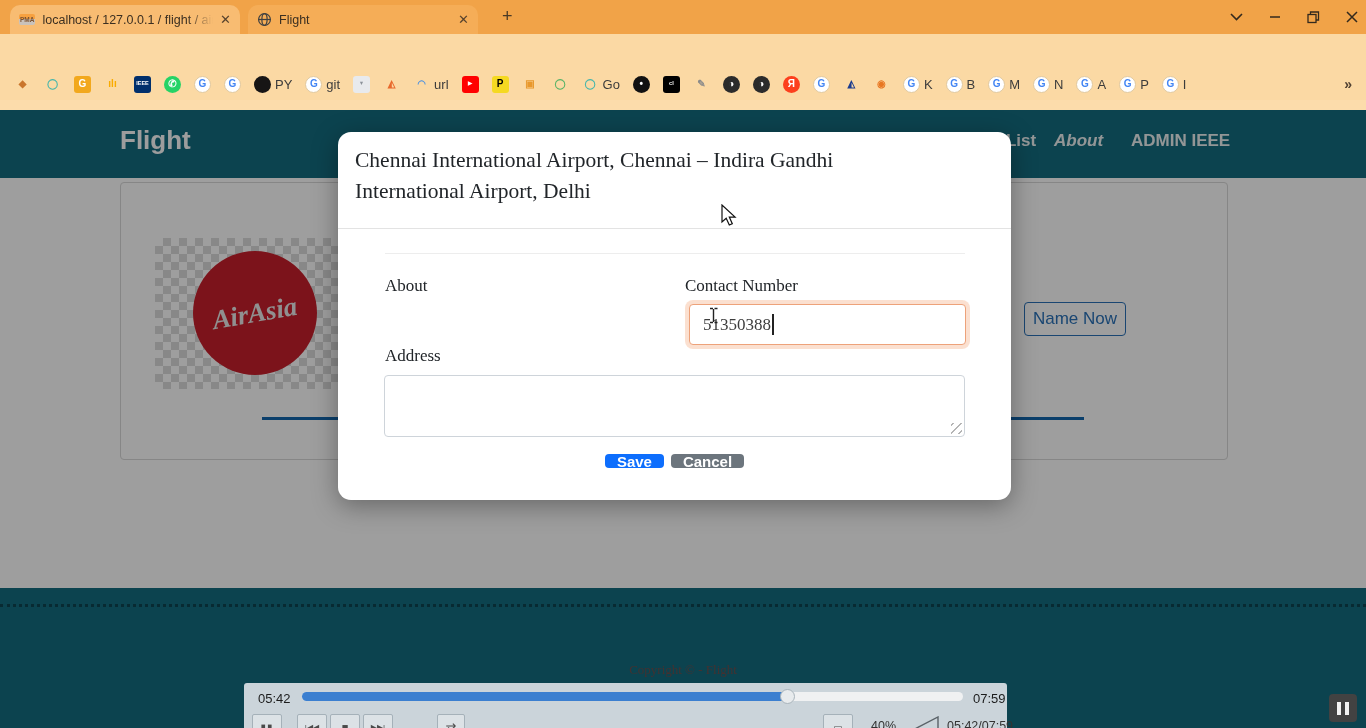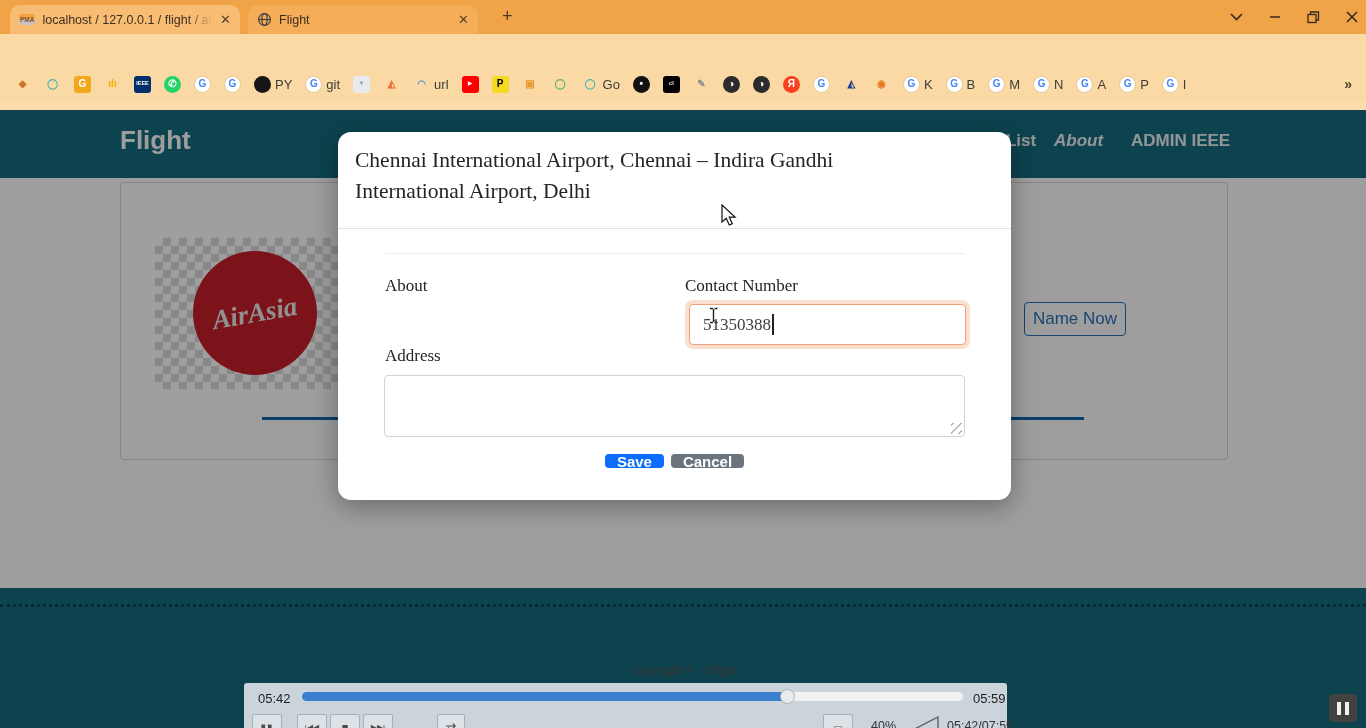--- a/index.html
+++ b/index.html
@@ -371,21 +371,21 @@
       <button class="btn" id="btn-cancel">Cancel</button>
     </div>
   </div>
 
   <div id="player">
     <span id="p-elapsed">05:42</span>
     <div id="p-track">
       <div id="p-fill"></div>
     </div>
     <div id="p-thumb"></div>
-    <span id="p-duration">05:59</span>
+    <span id="p-duration">07:59</span>
     <span id="p-zoom">40%</span>
     <svg id="p-volume" width="36" height="19" viewBox="0 0 36 19">
         <path d="M1 18L34 1v17z" fill="none" stroke="#5a6268" stroke-width="1.4"></path>
       </svg>
     <span id="p-readout">05:42/07:59</span>
   <div class="pbtn pbtn-pause">▮▮</div>
       <div class="pbtn pbtn-skip-back">|◀◀</div>
       <div class="pbtn pbtn-stop">■</div>
       <div class="pbtn pbtn-skip-forward">▶▶|</div>
       <div class="pbtn pbtn-swap">⇄</div>

